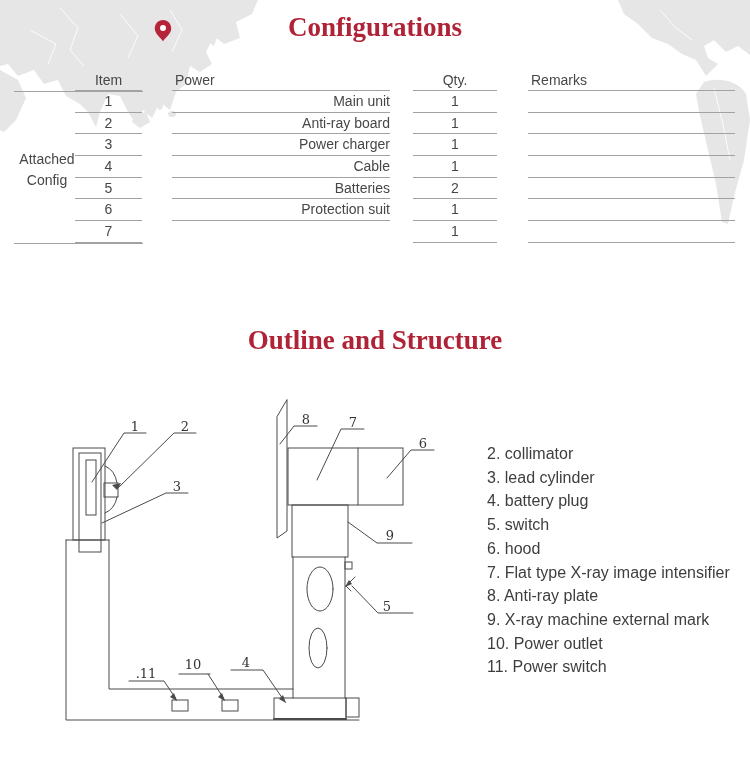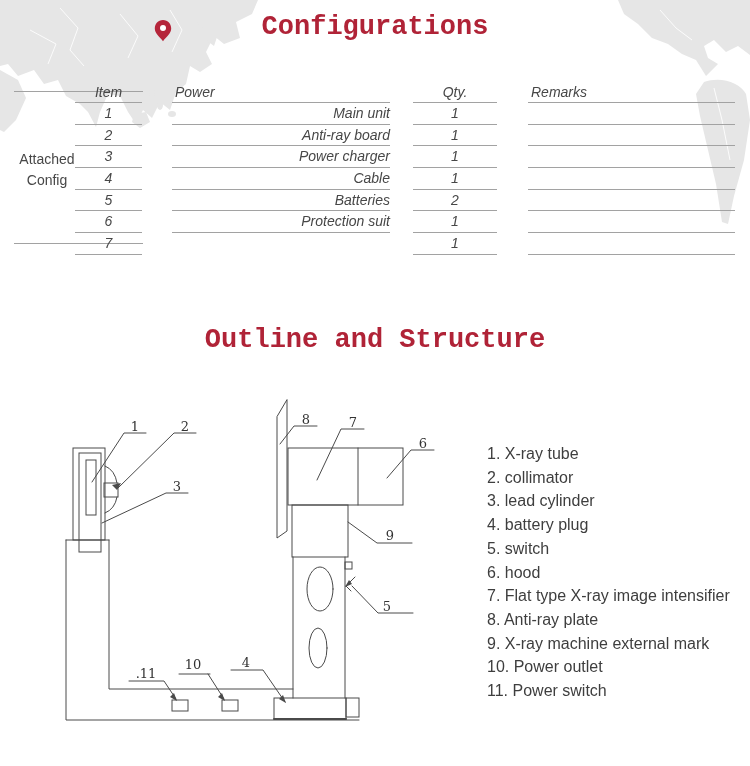--- a/index.html
+++ b/index.html
@@ -1,30 +1,30 @@
 <!DOCTYPE html>
 <html><head>
 <meta charset="utf-8">
 <style>
   html,body{margin:0;padding:0;background:#fff;}
   .page{position:relative;width:750px;height:766px;background:#ffffff;overflow:hidden;
         font-family:"Liberation Sans",sans-serif;}
   svg{display:block;}
   .map-svg{position:absolute;left:0;top:0;}
   .title{position:absolute;left:0;width:750px;text-align:center;margin:0;
-         font-family:Liberation Mono, monospace;font-weight:bold;font-size:27px;color:#b02337;}
+         font-family:Liberation Serif, serif;font-weight:bold;font-size:27px;color:#b02337;}
   .title-config{top:12px;}
   .title-outline{top:325px;}
 
   
   .cfg-table{position:absolute;left:0;top:0;width:750px;height:250px;font-size:14px;color:#474747;}
   .group-cell{position:absolute;left:14px;top:91px;width:129px;height:151px;
               border-top:1px solid #a2a2a2;border-bottom:1px solid #a2a2a2;}
   .group-label{position:absolute;left:4px;top:57px;width:58px;text-align:center;line-height:21px;}
-  .col{position:absolute;top:82px;font-style:italic;}
+  .col{position:absolute;top:70px;}
   .col-item{left:75px;width:67px;}
   .col-name{left:172px;width:218px;}
   .col-qty{left:413px;width:84px;}
   .col-remarks{left:528px;width:207px;}
   .hdr{height:20px;line-height:20px;border-bottom:1px solid #a2a2a2;}
   .trow{height:20.7px;line-height:20.7px;border-bottom:1px solid #a2a2a2;text-align:right;}
   .center{text-align:center;}
   .padl{padding-left:3px;}
 
   
@@ -208,21 +208,20 @@
       <text x="423" y="448">6</text>
       <text x="390" y="540">9</text>
       <text x="387" y="611">5</text>
       <text x="246" y="667">4</text>
       <text x="193" y="669">10</text>
       <text x="146" y="678">.11</text>
     </g>
   </svg>
 
   <div class="parts">
-    <div>1. X-ray tube</div>
     <div>2. collimator</div>
     <div>3. lead cylinder</div>
     <div>4. battery plug</div>
     <div>5. switch</div>
     <div>6. hood</div>
     <div>7. Flat type X-ray image intensifier</div>
     <div>8. Anti-ray plate</div>
     <div>9. X-ray machine external mark</div>
     <div>10. Power outlet</div>
     <div>11. Power switch</div>

